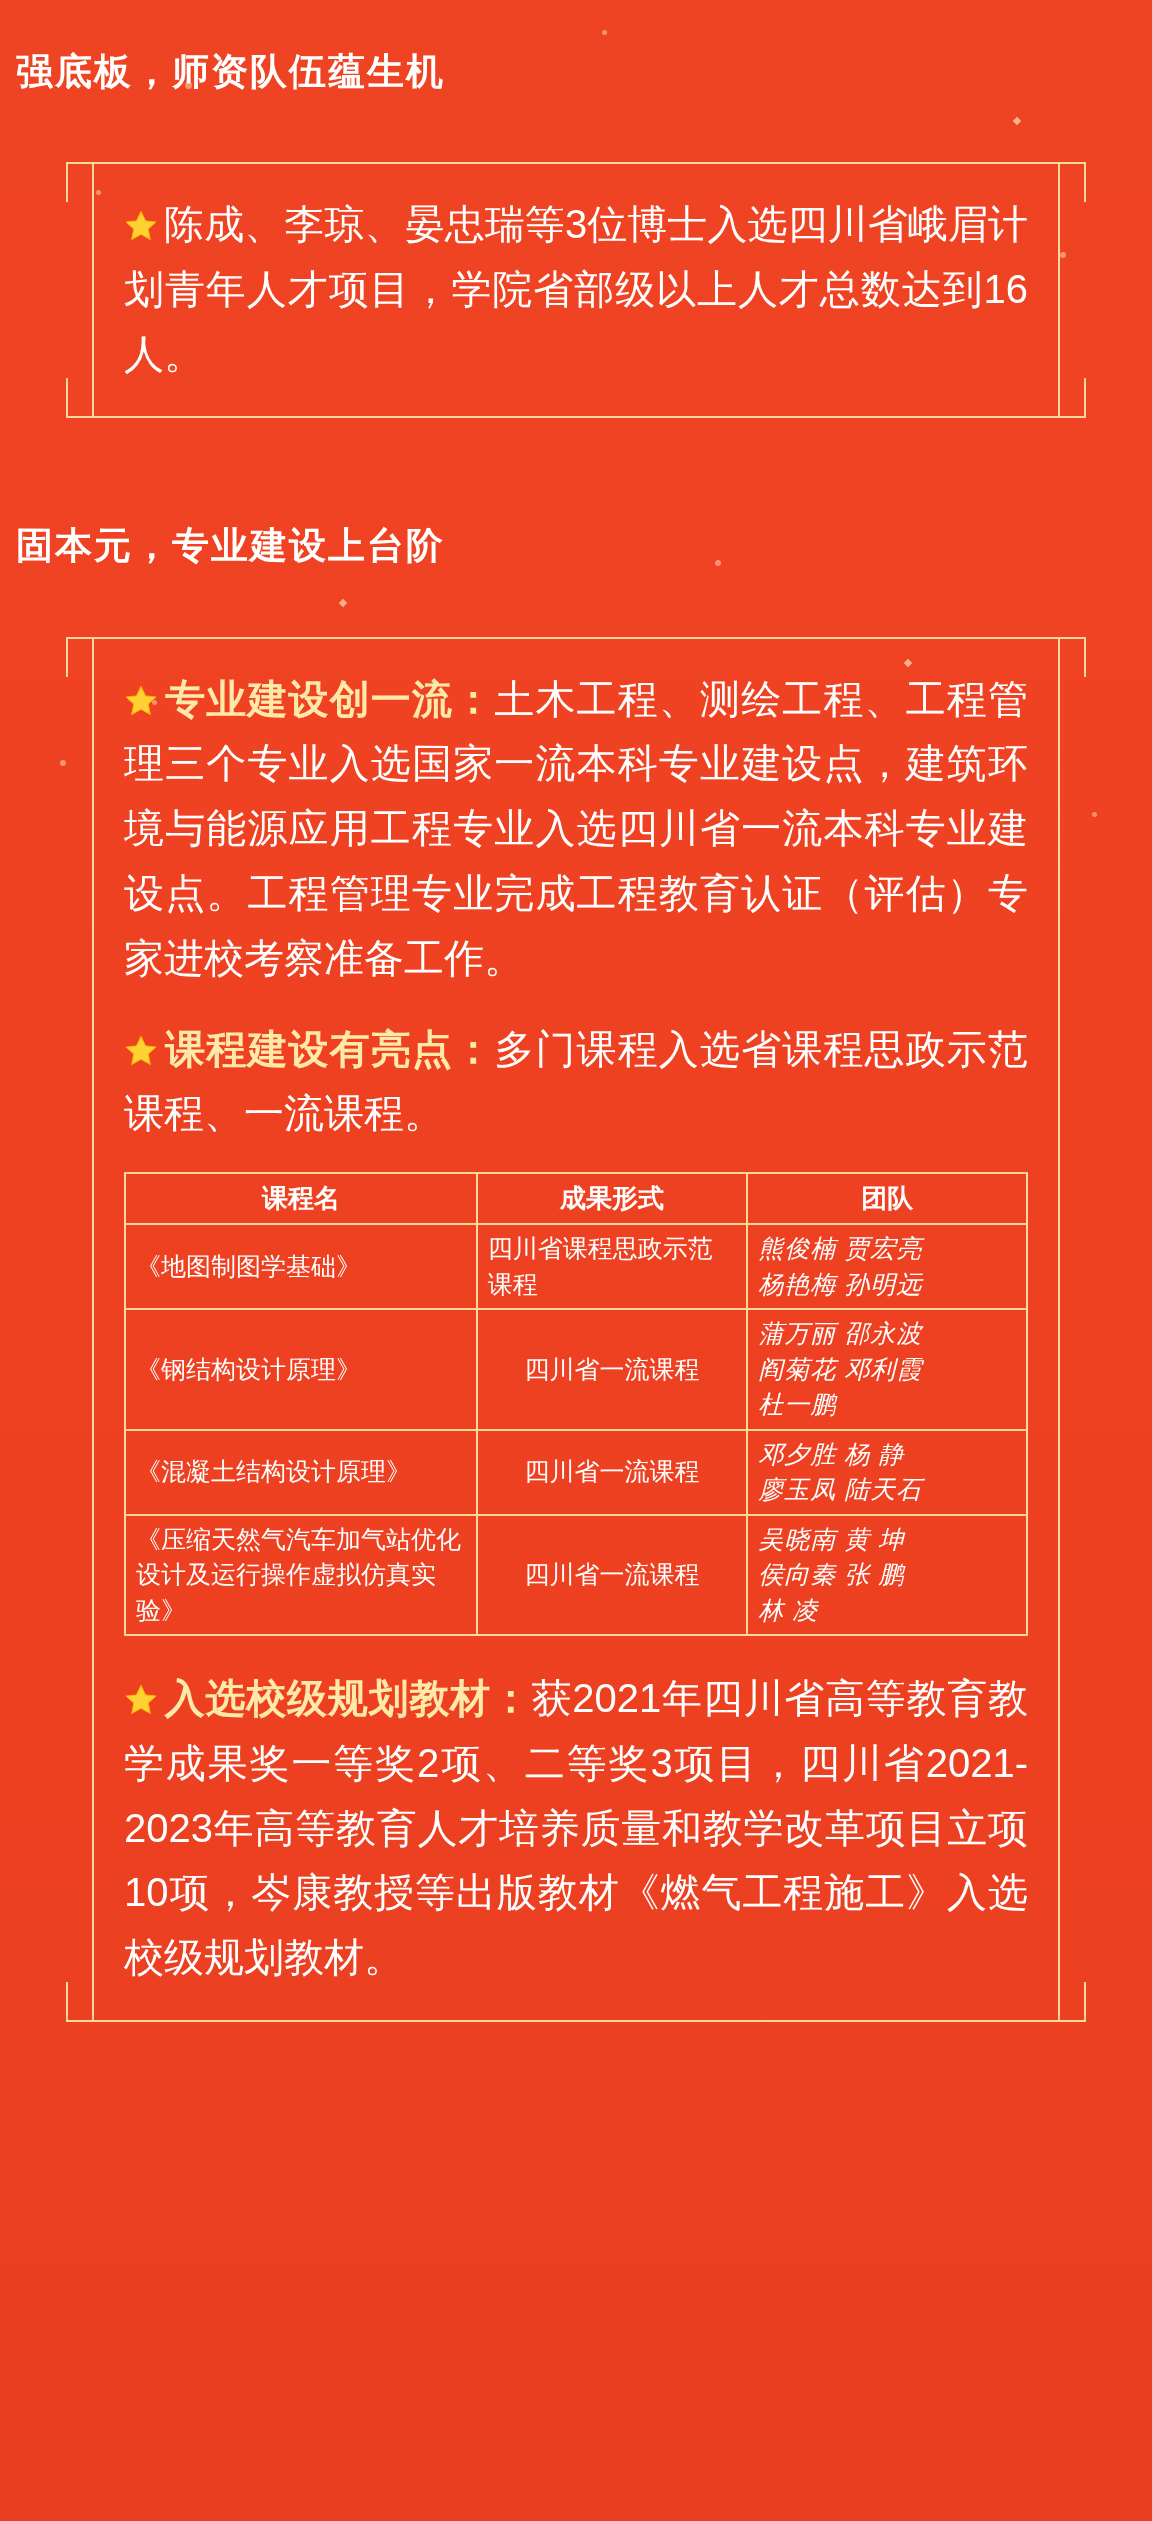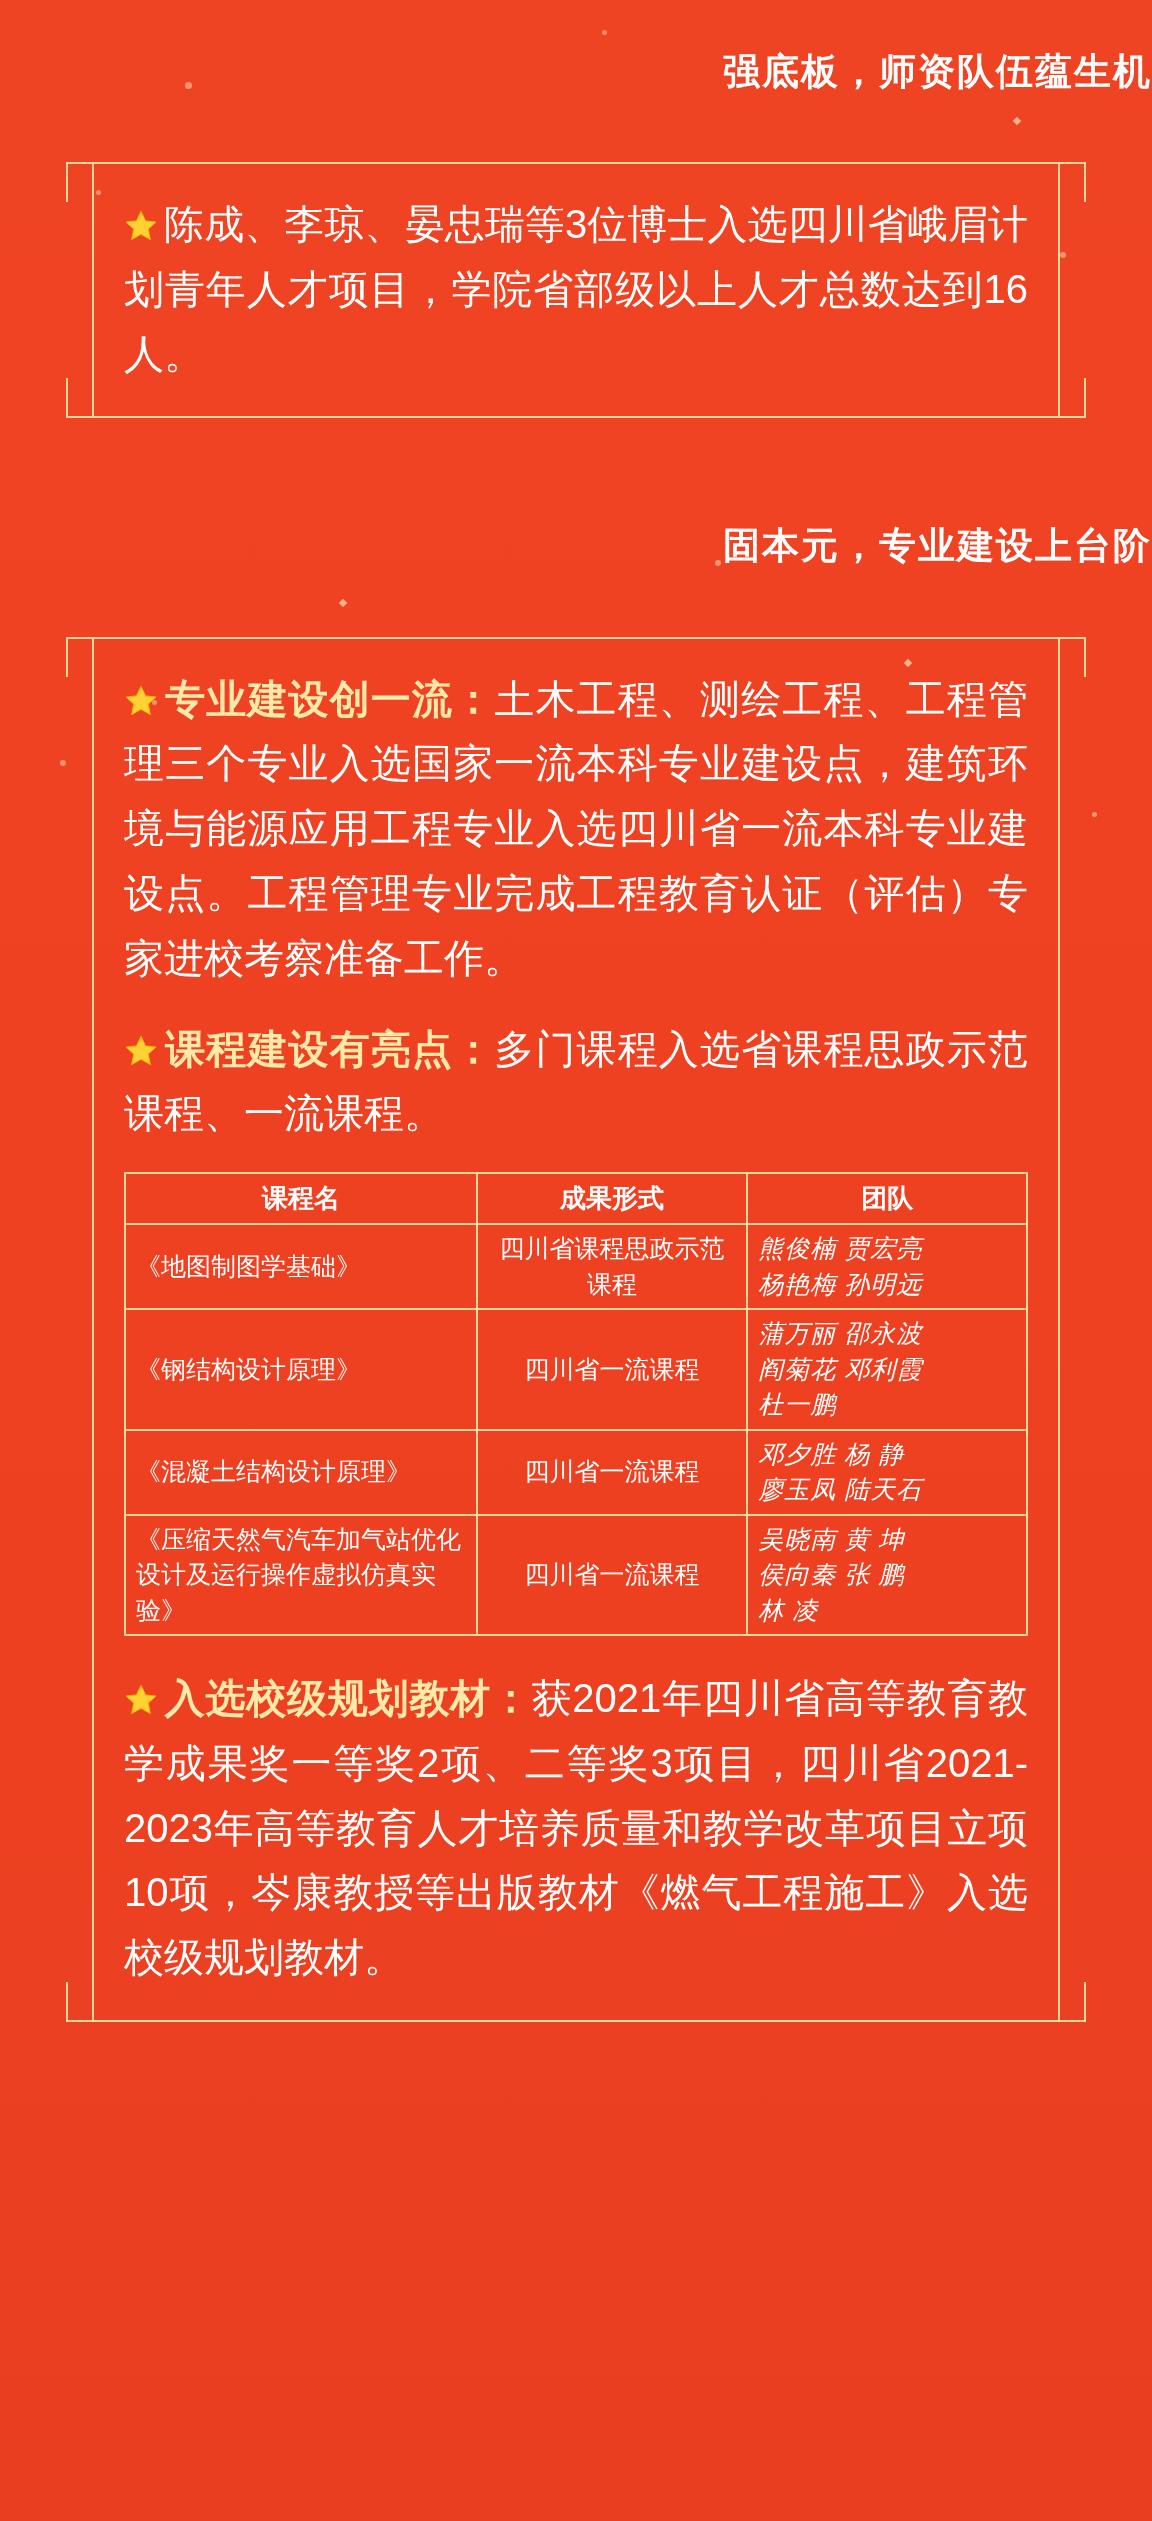--- a/index.html
+++ b/index.html
@@ -35,27 +35,28 @@
   .spark.d::before {
     content: "";
     position: absolute;
     inset: 0;
     background: #ffe0bb;
     transform: rotate(45deg);
   }
 
   .section-title {
     position: relative;
-    text-align: right;
+    text-align: left;
     color: #ffffff;
     font-size: 37px;
     font-weight: bold;
     letter-spacing: 2px;
     line-height: 1.3;
     z-index: 3;
+    padding-left: 16px;
   }
   #title1 { margin-top: 48px; }
 
   
   .frame {
     position: relative;
     margin: 0 66px;
     z-index: 3;
   }
   .frame .corner {
@@ -113,21 +114,21 @@
     padding: 6px 10px;
     line-height: 1.42;
     vertical-align: middle;
   }
   table.course-table th {
     text-align: center;
     font-weight: bold;
     font-size: 26px;
   }
   table.course-table td.c-name { text-align: left; width: 39%; }
-  table.course-table td.c-form { text-align: center; width: 30%; }
+  table.course-table td.c-form { text-align: left; width: 30%; }
   table.course-table td.c-team { text-align: left; width: 31%; letter-spacing: 1px; font-style: italic; }
   table.course-table td.center { text-align: center; }
 
   .title-gap-1 { height: 40px; }
   .title-gap-2 { height: 78px; }
   .title-gap-3 { height: 40px; }
 </style>
 </head>
 <body>
 

